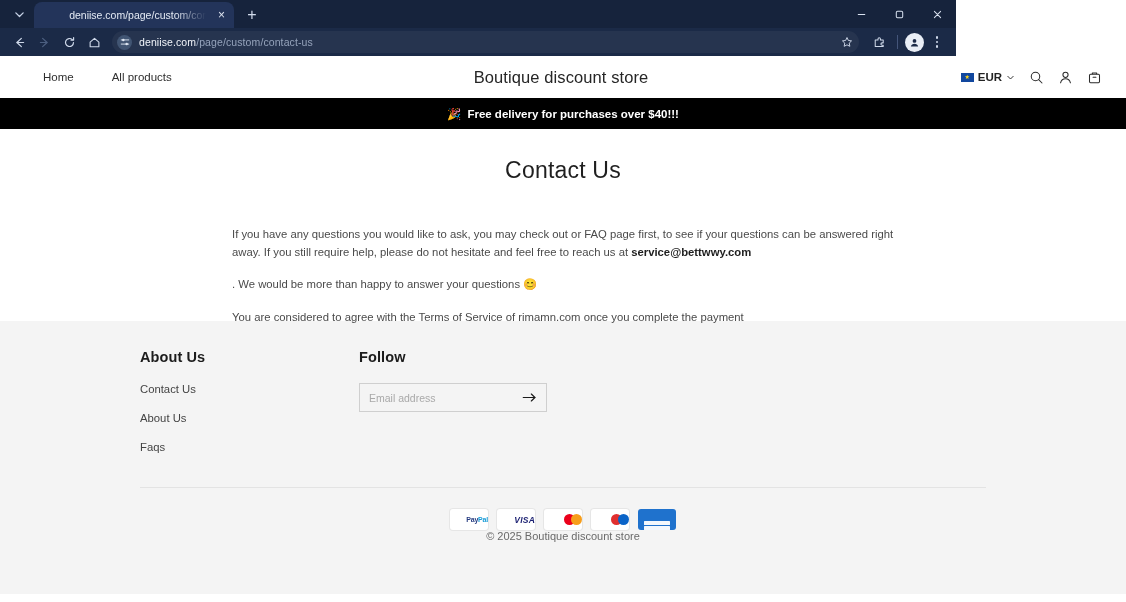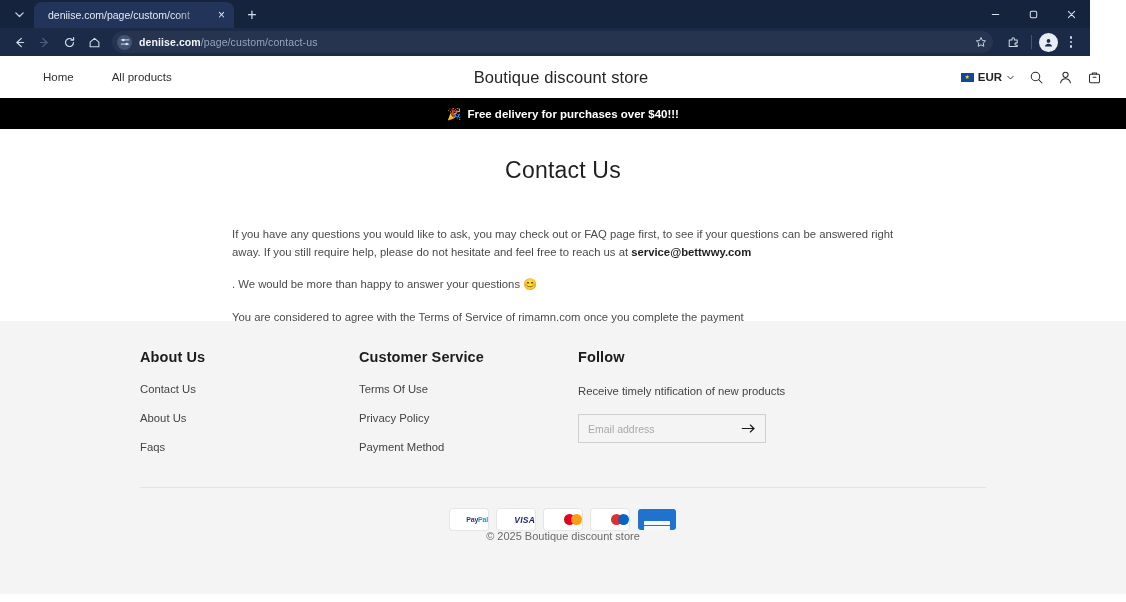--- a/index.html
+++ b/index.html
@@ -5,21 +5,21 @@
   * { box-sizing: border-box; margin: 0; padding: 0; }
   html, body { width: 1126px; height: 602px; overflow: hidden; }
   body {
     font-family: "Liberation Sans", sans-serif;
     background: #ffffff;
     color: #2b2b2b;
     -webkit-font-smoothing: antialiased;
   }
 
   
-  .browser { width: 1090px; background: #4d7c0f; }
+  .browser { width: 956px; background: #4d7c0f; text-align: right; }
   .tabstrip {
     height: 28px; display: flex; align-items: flex-end;
     background: #16233c; padding-left: 4px; position: relative;
   }
   .tab-list-btn {
     width: 26px; height: 24px; margin: 0 2px 2px 2px;
     display: flex; align-items: center; justify-content: center;
     color: #c6d2e6; border-radius: 4px;
   }
   .tab {
@@ -65,21 +65,21 @@
     flex: 1; height: 22px; margin: 0 6px 0 4px;
     background: #26344f; border-radius: 11px;
     display: flex; align-items: center; padding: 0 6px 0 5px;
   }
   .omni-site-icon {
     width: 15px; height: 15px; border-radius: 50%;
     background: #415573; display: flex; align-items: center;
     justify-content: center; margin-right: 7px; flex: none;
   }
   .omni-url { font-size: 10.5px; color: #95a3bb; letter-spacing: .1px; }
-  .omni-url b { color: #f2f5fa; font-weight: 700; }
+  .omni-url b { color: #f2f5fa; font-weight: 400; }
   .omni-star { margin-left: auto; color: #cfd9ea; display:flex; }
   .tb-right { display: flex; align-items: center; gap: 2px; }
   .tb-sep { width: 1px; height: 14px; background: #44557a; margin: 0 5px; }
   .avatar-btn {
     width: 19px; height: 19px; border-radius: 50%;
     background: #e9eef6; display: flex;
     align-items: center; justify-content: center; color: #1b2a47;
   }
   .kebab { display: flex; flex-direction: column; gap: 2px; align-items: center; }
   .kebab i { width: 2.5px; height: 2.5px; border-radius: 50%; background: #cfd9ea; }
@@ -344,31 +344,24 @@
   <div class="footer">
     <div class="footer-cols">
 
       <div>
         <div class="col-title">About Us</div>
         <a class="col-link" href="#">Contact Us</a>
         <a class="col-link" href="#">About Us</a>
         <a class="col-link" href="#">Faqs</a>
       </div>
 
-      <div>
-        <div class="col-title">Customer Service</div>
-        <a class="col-link" href="#">Terms Of Use</a>
-        <a class="col-link" href="#">Privacy Policy</a>
-        <a class="col-link" href="#">Payment Method</a>
-      </div>
 
 
       <div>
         <div class="col-title">Follow</div>
-        <div class="follow-text">Receive timely ntification of new products</div>
         <div class="subscribe">
           <input type="text" placeholder="Email address" style="">
           <span class="sub-arrow">
             <svg width="15" height="13" viewBox="0 0 18 14">
                 <path d="M1.5 7h14" stroke="currentColor" stroke-width="1.4" stroke-linecap="round"></path>
                 <path d="M11.2 2.8L15.5 7l-4.3 4.2" stroke="currentColor" stroke-width="1.4" fill="none" stroke-linecap="round" stroke-linejoin="round"></path>
               </svg>
           </span>
         </div>
       </div>

